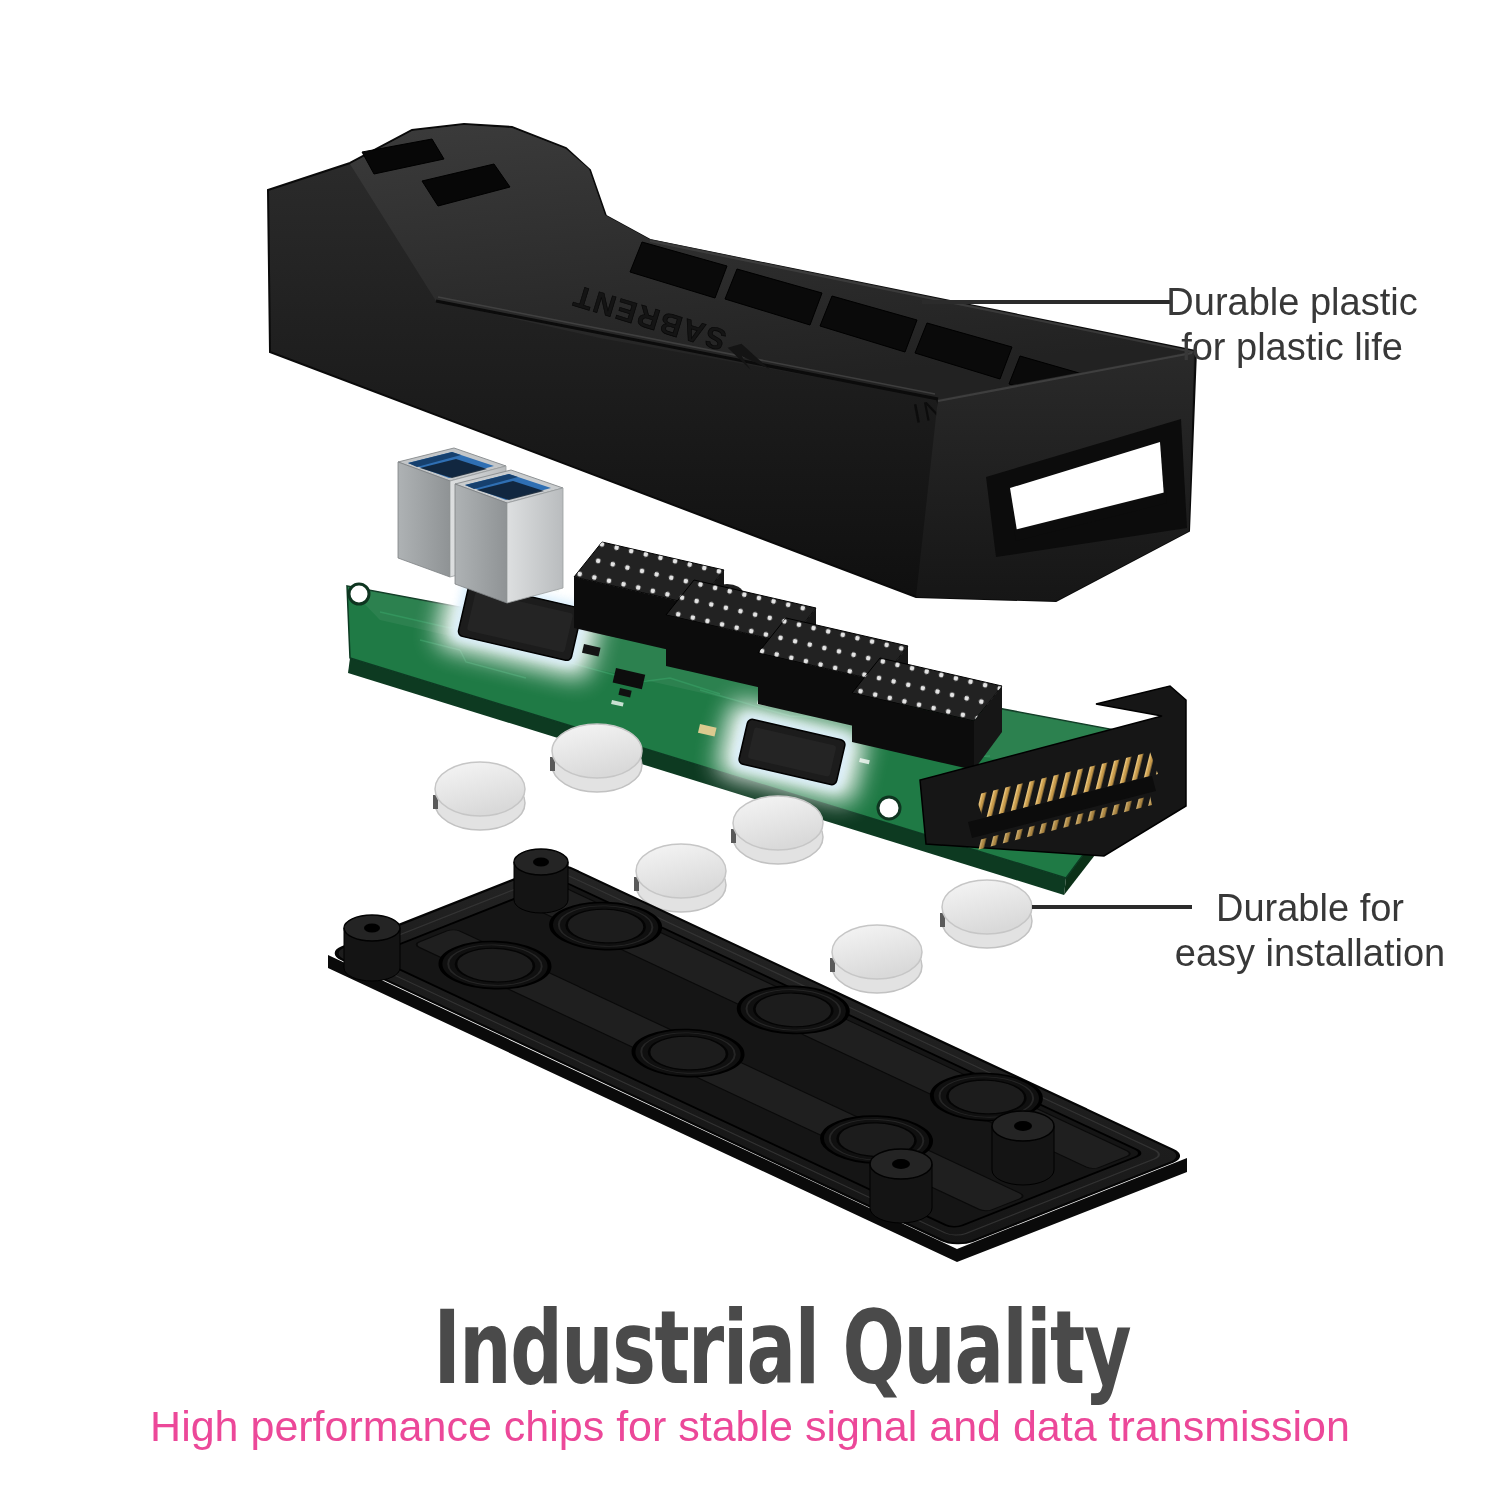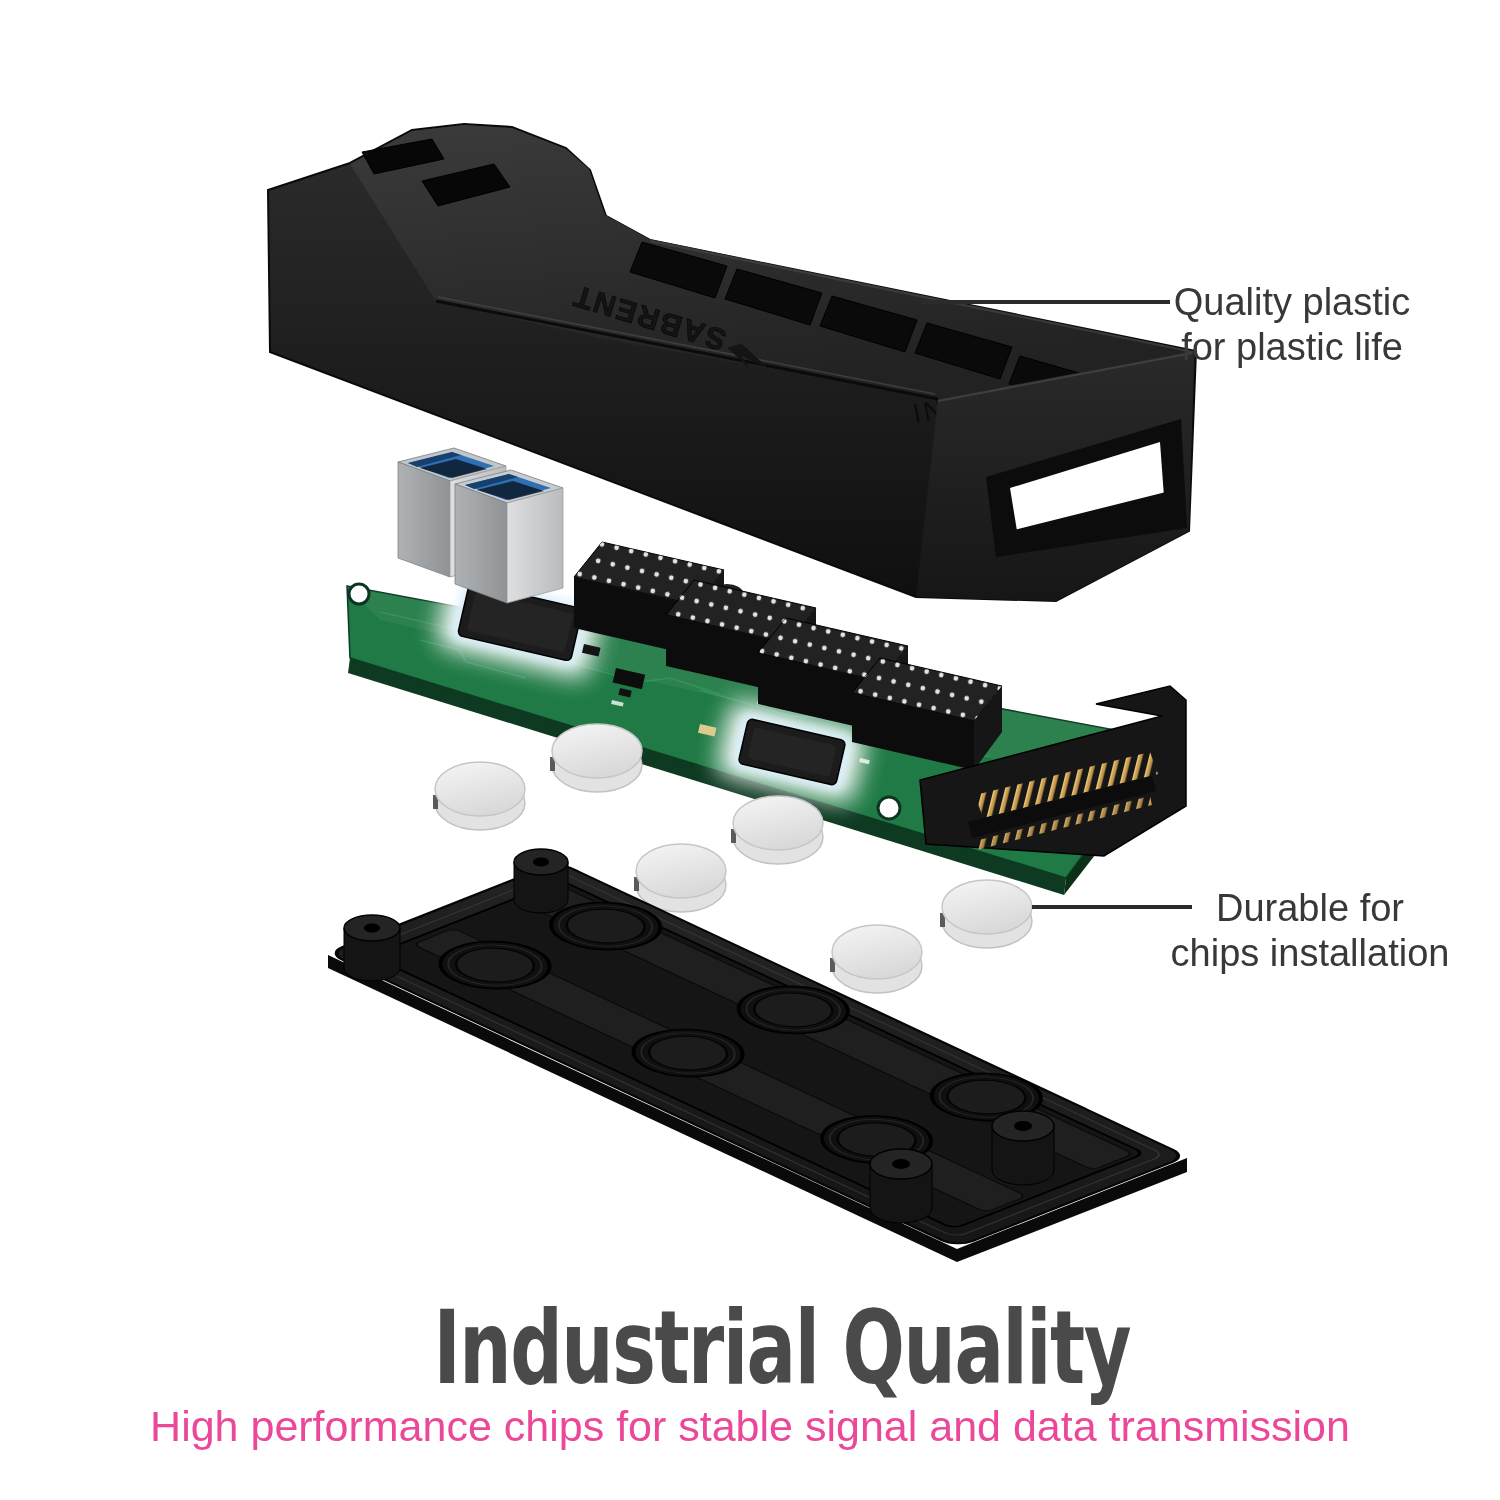--- a/index.html
+++ b/index.html
@@ -309,27 +309,27 @@
       <ellipse cx="0" cy="0" rx="31" ry="15" fill="#242424" stroke="#020202" stroke-width="1.5"></ellipse>
       <ellipse cx="0" cy="0" rx="9" ry="5" fill="#000"></ellipse>
     </g>
   </g>
 
   <line x1="922" y1="302" x2="1170" y2="302" stroke="#2b2b2b" stroke-width="4"></line>
   <line x1="1032" y1="907" x2="1192" y2="907" stroke="#2b2b2b" stroke-width="4"></line>
 </svg>
 
 <div class="callout" style="left:1120px;top:280px;width:344px;">
-  <div>Quality plastic</div>
+  <div>Durable plastic</div>
   <div>for plastic life</div>
 </div>
 
 <div class="callout" style="left:1138px;top:886px;width:344px;">
   <div>Durable for</div>
-  <div>chips installation</div>
+  <div>easy installation</div>
 </div>
 
 <div class="footer-title">
   <span class="squeeze">Industrial Quality</span>
 </div>
 
 <div class="footer-sub">High performance chips for stable signal and data transmission</div>
 
 </div>
 

